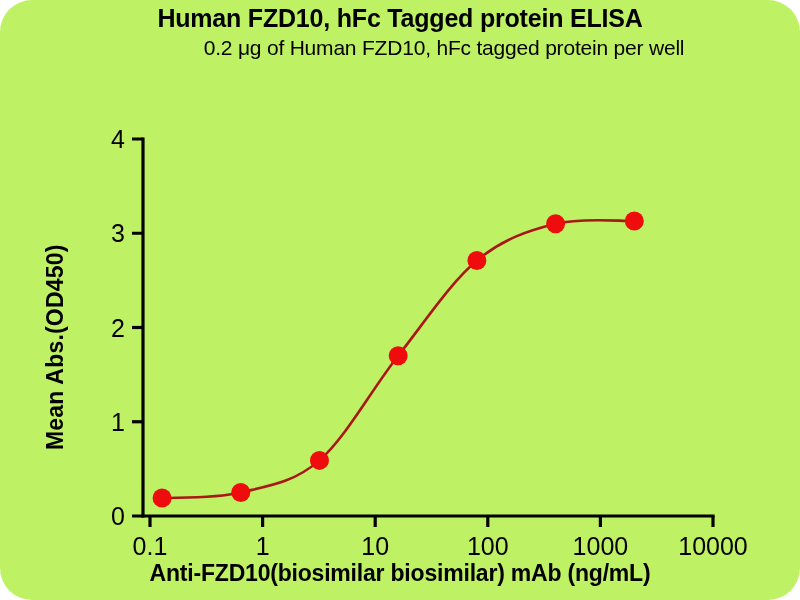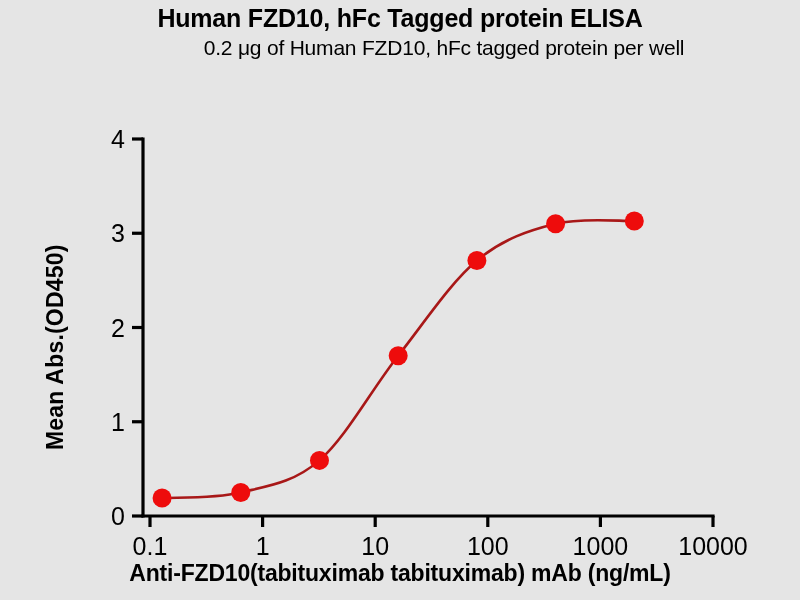--- a/index.html
+++ b/index.html
@@ -4,23 +4,24 @@
 <style>
   html, body {
     margin: 0;
     padding: 0;
     background: #ffffff;
   }
   #page {
     position: relative;
     width: 800px;
     height: 600px;
-    background: #e5e5e5;
+    background: #bef264;
     font-family: "Liberation Sans", sans-serif;
     overflow: hidden;
+    border-radius: 32px;
   }
   #chart-title {
     position: absolute;
     left: 0;
     top: 4px;
     width: 800px;
     text-align: center;
     font-size: 25px;
     font-weight: bold;
     color: #000000;
@@ -153,15 +154,15 @@
         <circle cx="555.59" cy="223.82" r="9.5" class="marker" fill="#EE0C0C">
           <title>400 ng/mL, OD 3.1</title>
         </circle>
         <circle cx="634.30" cy="221.00" r="9.5" class="marker" fill="#EE0C0C">
           <title>2000 ng/mL, OD 3.13</title>
         </circle>
       </g>
   </svg>
 
   <div id="y-axis-title">Mean Abs.(OD450)</div>
-  <div id="x-axis-title">Anti-FZD10(tabituximab tabituximab) mAb  (ng/mL)</div>
+  <div id="x-axis-title">Anti-FZD10(biosimilar biosimilar) mAb  (ng/mL)</div>
 
 </div>
 
 </body></html>

